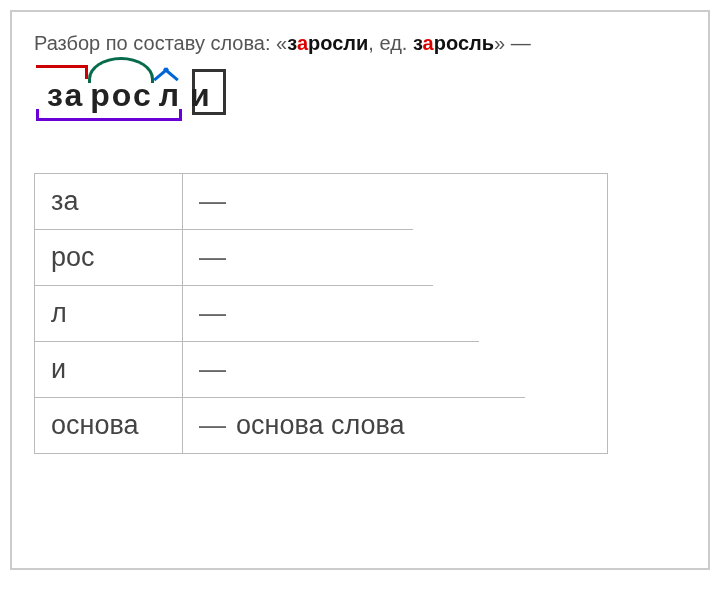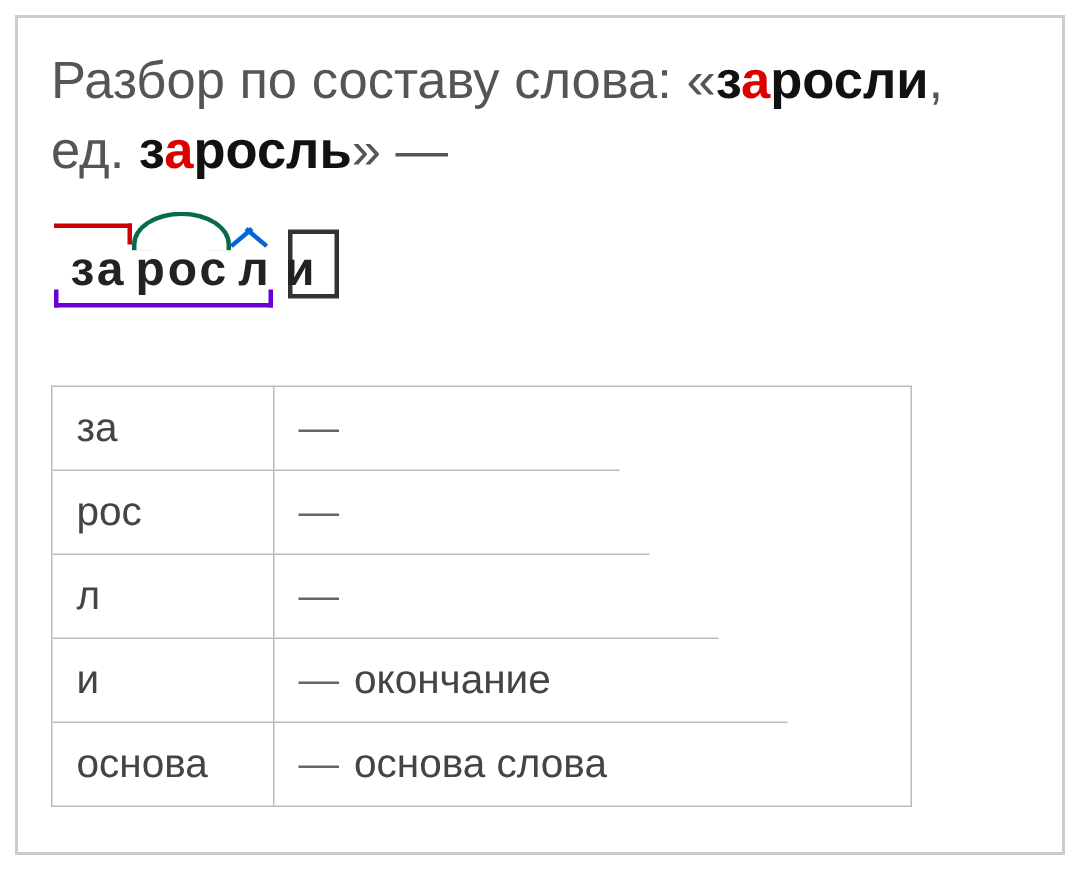--- a/index.html
+++ b/index.html
@@ -11,24 +11,24 @@
     box-sizing: border-box;
   }
   .outer {
     border: 2px solid #ccc;
     padding: 18px 22px 22px 22px;
     position: relative;
     min-height: 560px;
     box-sizing: border-box;
   }
   .intro {
-    font-size: 35px;
+    font-size: 20px;
     line-height: 1.35;
     color: #555;
-    margin-bottom: 32px;
+    margin-bottom: 16px;
   }
   .intro .quote {
     color: #555;
   }
   .intro b.blk { color: #111; font-weight: 700;}
   .intro b.red { color: #d00; font-weight: 700;}
   .dash { color: #555; }
 
   
   .diagram-wrap {
@@ -203,21 +203,20 @@
     <div class="tbl-row">
       <div class="cell c1">л</div>
       <div class="cell c2 w3">
         <span class="mdash">—</span>
       </div>
     </div>
     <div class="tbl-row">
       <div class="cell c1">и</div>
       <div class="cell c2 w4">
         <span class="mdash">—</span>
-        <span>окончание</span>
       </div>
     </div>
     <div class="tbl-row">
       <div class="cell c1">основа</div>
       <div class="cell c2 w5">
         <span class="mdash">—</span>
         <span>основа слова</span>
       </div>
     </div>
   </div>

